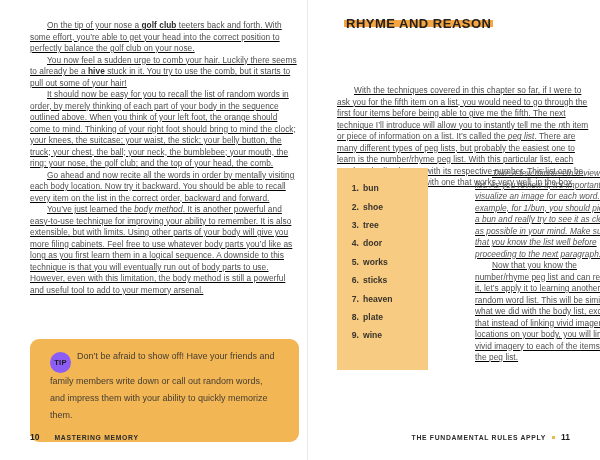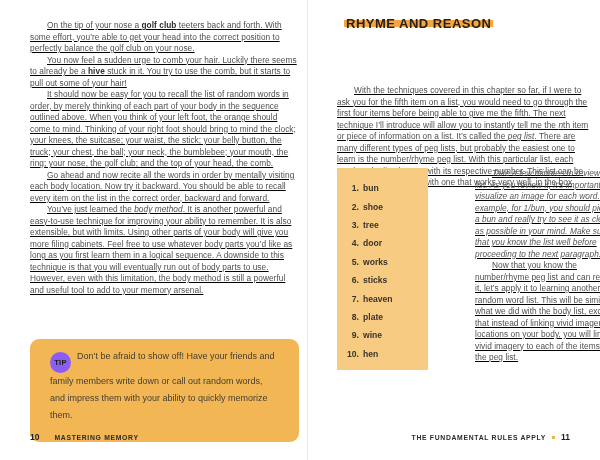--- a/index.html
+++ b/index.html
@@ -120,24 +120,20 @@
         <span class="peg-word">heaven</span>
       </div>
       <div class="peg-item">
         <span class="peg-num">8.</span>
         <span class="peg-word">plate</span>
       </div>
       <div class="peg-item">
         <span class="peg-num">9.</span>
         <span class="peg-word">wine</span>
       </div>
-      <div class="peg-item">
-        <span class="peg-num">10.</span>
-        <span class="peg-word">hen</span>
-      </div>
     </div>
 
   <div class="text-col" id="side-paras">
       <p class="para italic"><span>Take a few minutes to review this list. As you review it, it’s important to visualize an image for each word. For example, for 1/bun, you should picture a bun and really try to see it as clearly as possible in your mind. Make sure that you know the list well before proceeding to the next paragraph.</span></p>
       <p class="para"><span>Now that you know the number/rhyme peg list and can recite it, let’s apply it to learning another random word list. This will be similar to what we did with the body list, except that instead of linking vivid imagery to locations on your body, you will link vivid imagery to each of the items on the peg list.</span></p>
     </div>
 
   <div class="footer footer-right">
     <span class="seclabel">THE FUNDAMENTAL RULES APPLY</span>
     <span class="dot"></span>

